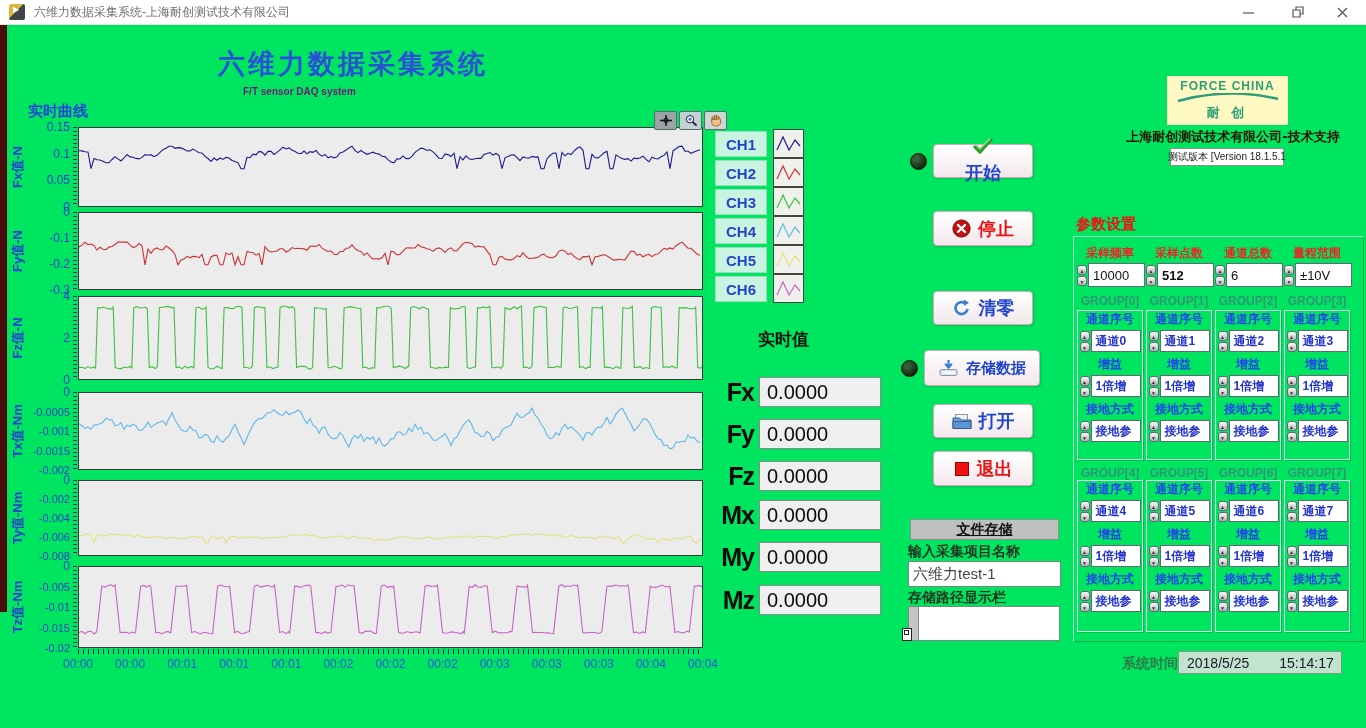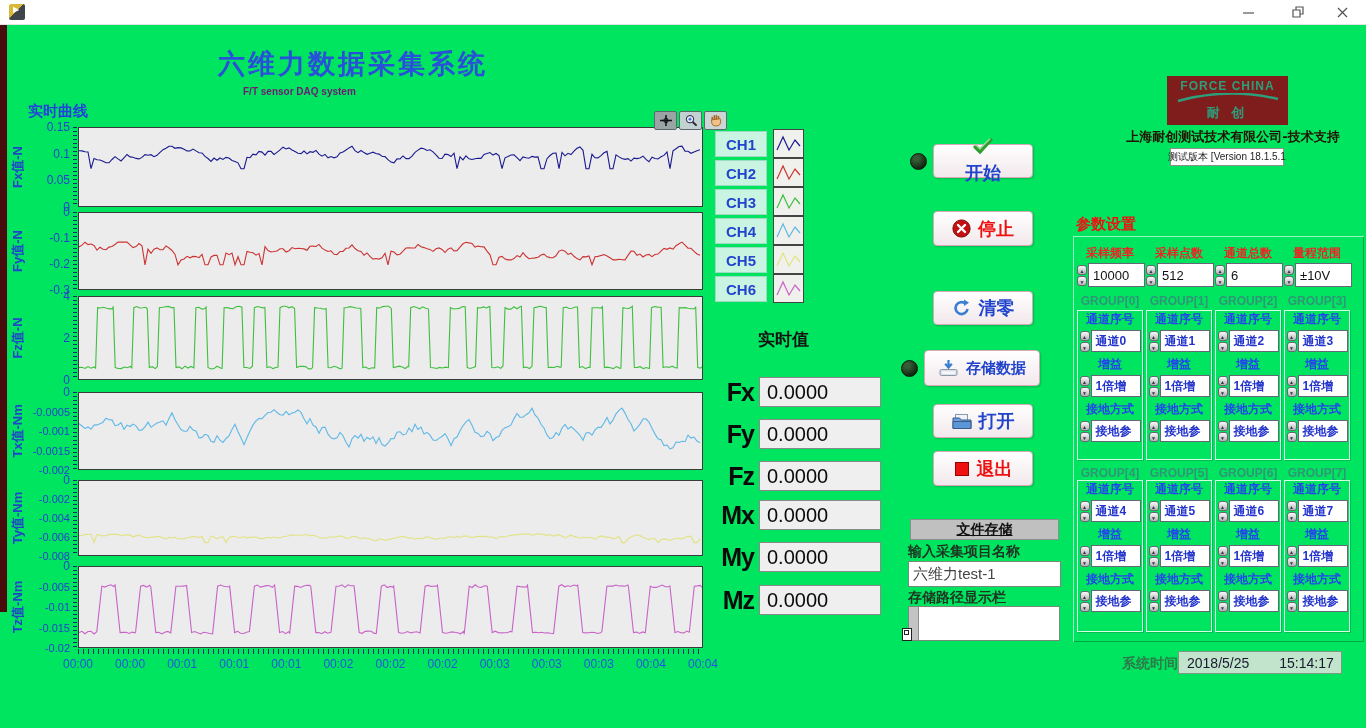--- a/index.html
+++ b/index.html
@@ -89,21 +89,21 @@
     border:1px solid #7a8a7a;}
   .fs-scroll{position:absolute;left:0;top:0;width:9px;height:100%;background:#c4c4c4;
     border-right:1px solid #8e8e8e;}
   .fs-path-text{position:absolute;left:12px;top:2px;right:2px;bottom:2px;font-size:12px;color:#333;}
   .path-glyph{position:absolute;left:902px;top:628px;width:8px;height:11px;background:#fff;
     border:1px solid #222;}
   .path-glyph:after{content:"";position:absolute;left:1px;top:1px;width:3px;height:3px;
     border:1px solid #222;}
 
   
-  .logo-box{position:absolute;left:1167px;top:76px;width:121px;height:49px;background:#7f1d1d;
+  .logo-box{position:absolute;left:1167px;top:76px;width:121px;height:49px;background:#fef9c3;
     display:flex;flex-direction:column;align-items:center;justify-content:center;}
   .logo-top{font-size:12px;font-weight:bold;color:#2e9e7a;letter-spacing:1px;}
   .logo-bottom{font-size:13px;font-weight:bold;color:#2e9e7a;letter-spacing:4px;margin-top:1px;}
   .support-line{position:absolute;left:1100px;top:128px;width:266px;text-align:center;
     font-family:"DejaVu Serif",serif;font-size:13px;font-weight:bold;color:#241200;}
   .version-box{position:absolute;left:1170px;top:148px;width:112px;height:16px;background:#ffffff;
     border:1px solid #8e8e8e;font-size:10px;color:#222;display:flex;align-items:center;
     justify-content:center;white-space:nowrap;}
 
   
@@ -134,20 +134,21 @@
   .systime-box .st-time{margin-left:30px;}
 </style>
 </head>
 <body>
 
 <div class="bg"></div>
 <div class="left-strip"></div>
 
 <div class="titlebar">
   <div class="app-icon"></div>
+  <span class="tb-title">六维力数据采集系统-上海耐创测试技术有限公司</span>
   <div class="tb-btn" style="left:1231px;">
     <svg width="11" height="11">
         <path d="M0 6 H11" stroke="#555" stroke-width="1.2"></path>
       </svg>
   </div>
   <div class="tb-btn" style="left:1281px;">
     <svg width="12" height="12">
         <path d="M1 4 h7 v7 h-7 z M4 4 V1 h7 v7 h-3" fill="none" stroke="#555" stroke-width="1.2"></path>
       </svg>
   </div>
@@ -441,21 +442,21 @@
         <i>▼</i>
       </span>
       <div class="pinput" style="width: 51px;">10000</div>
     </div>
     <div class="pfield-label" style="left: 73px; top: 9px;">采样点数</div>
     <div class="pctrl" style="left: 73px; top: 27px; height: 24px;">
       <span class="spin">
         <i>▲</i>
         <i>▼</i>
       </span>
-      <div class="pinput" style="width: 51px;">512</div>
+      <div class="pinput" style="width: 51px; font-weight: bold;">512</div>
     </div>
     <div class="pfield-label" style="left: 142px; top: 9px;">通道总数</div>
     <div class="pctrl" style="left: 142px; top: 27px; height: 24px;">
       <span class="spin">
         <i>▲</i>
         <i>▼</i>
       </span>
       <div class="pinput" style="width: 51px;">6</div>
     </div>
     <div class="pfield-label" style="left: 211px; top: 9px;">量程范围</div>

